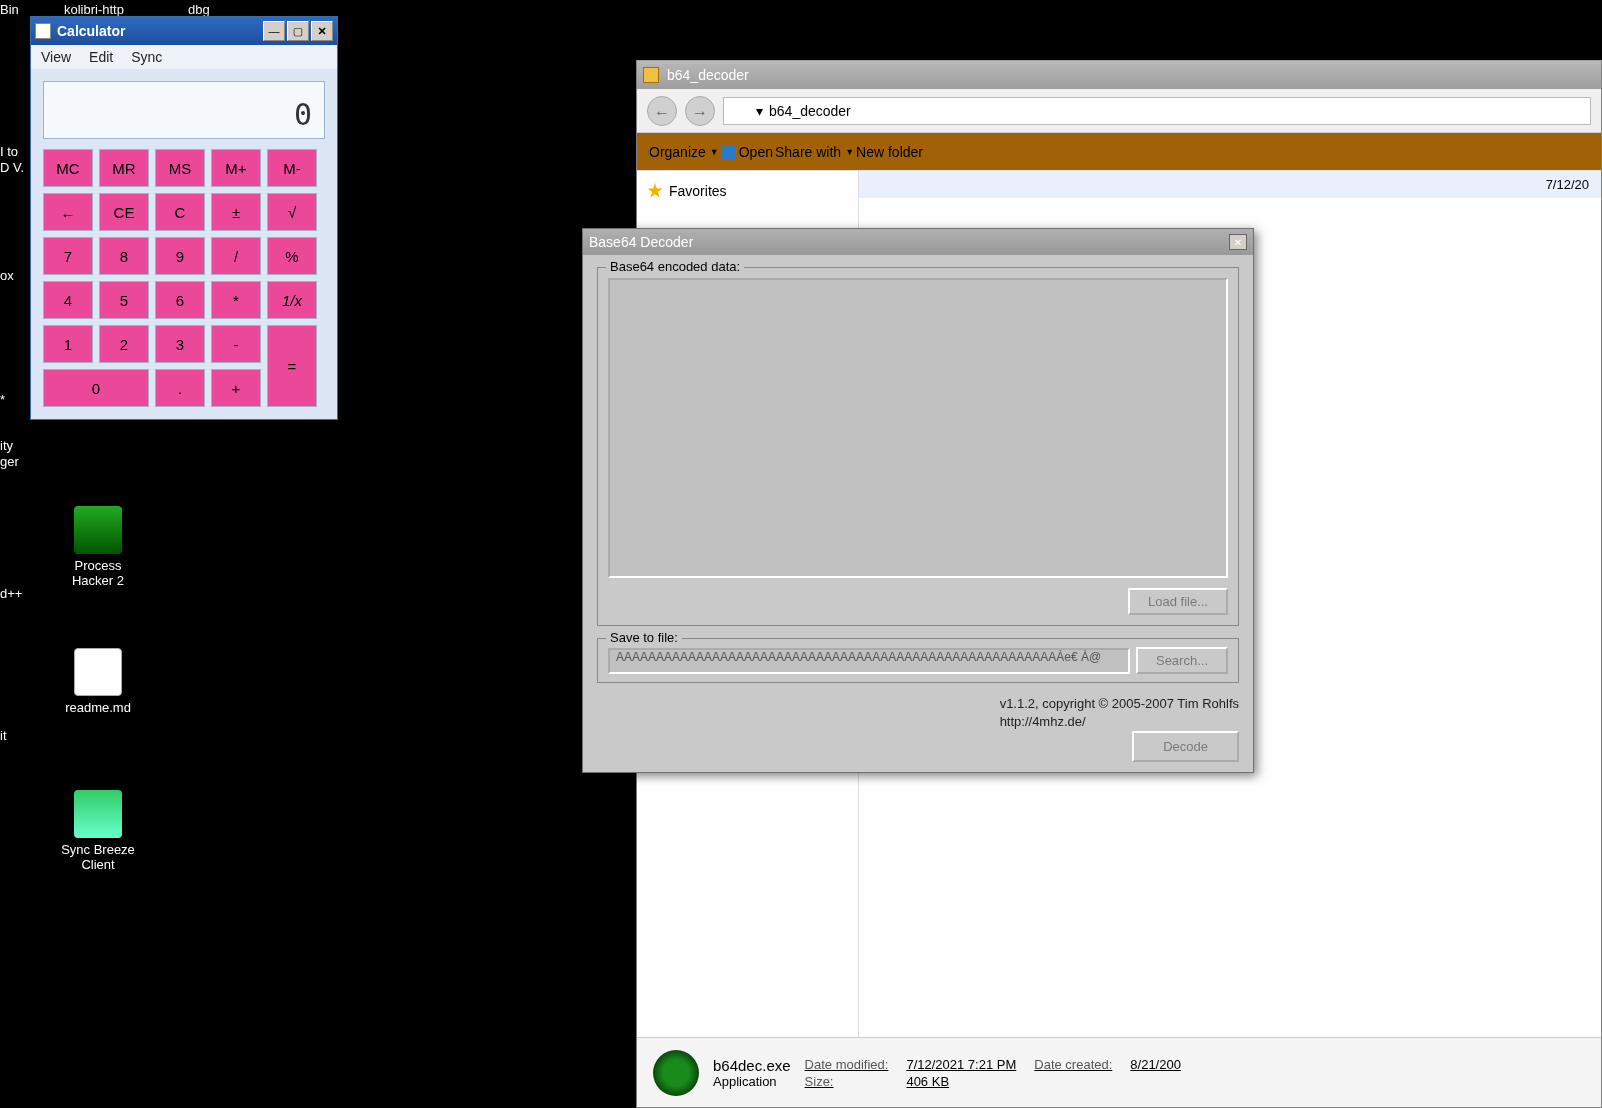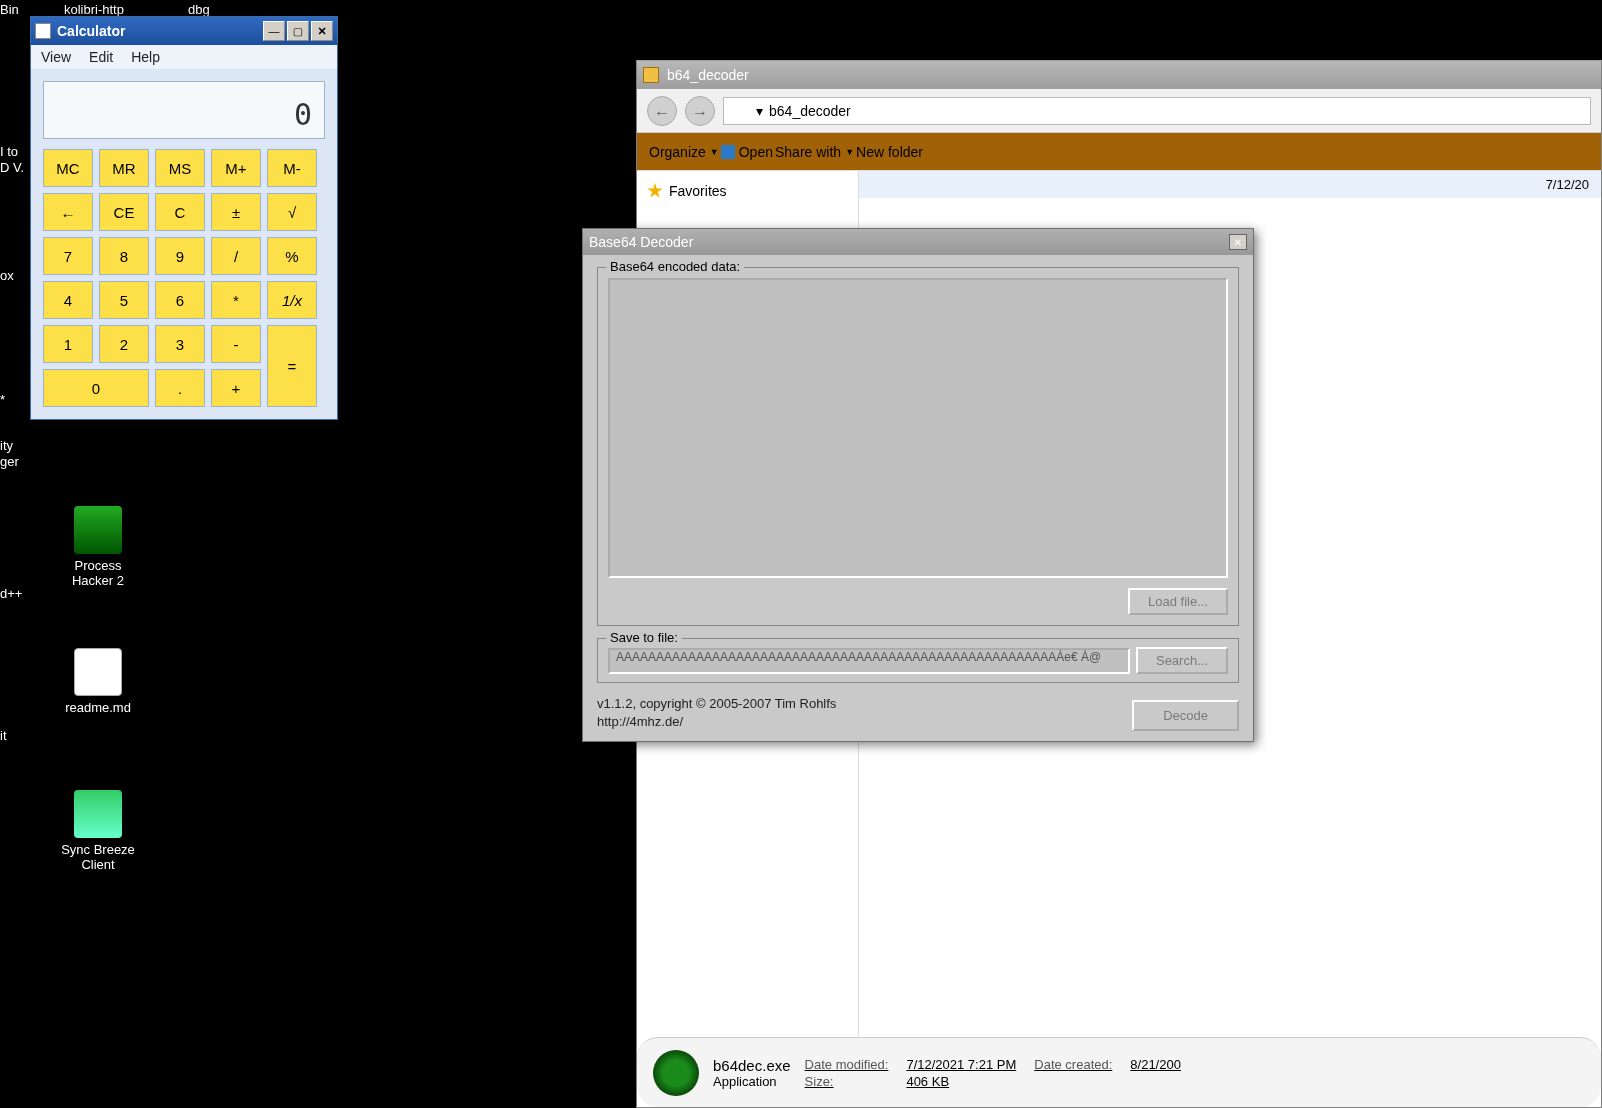--- a/index.html
+++ b/index.html
@@ -16,21 +16,21 @@
 .calc-titlebar .tb-icon { width: 16px; height: 16px; background: #fff; margin-right: 6px; border: 1px solid #888; }
 .calc-titlebar .tb-title { color: #fff; font-weight: bold; font-size: 14px; flex: 1; }
 .win-btns { display: flex; gap: 2px; }
 .win-btn { width: 22px; height: 20px; background: #d4d0c8; border: 1px solid #888; border-top-color: #fff; border-left-color: #fff; font-size: 11px; display:flex; align-items:center; justify-content:center; cursor:pointer; }
 .win-btn.close { font-weight:bold; }
 .calc-menu { background: #eef3fa; padding: 4px 10px; display: flex; gap: 18px; font-size: 14px; color: #222; }
 .calc-menu span { cursor: pointer; }
 .calc-body { padding: 12px; background: #dce6f4; }
 .calc-display { background: #f6f9fc; border: 1px solid #9db3c9; height: 58px; padding: 6px 12px; text-align: right; font-size: 30px; font-family: Consolas, monospace; color: #333; margin-bottom: 10px; display:flex; align-items:flex-end; justify-content:flex-end; }
 .calc-grid { display: grid; grid-template-columns: repeat(5, 50px); grid-auto-rows: 38px; gap: 6px; }
-.calc-btn { background: #fde047; border: 1px solid #9db3c9; font-size: 15px; cursor: pointer; display:flex; align-items:center; justify-content:center; }
+.calc-btn { background: #ec4899; border: 1px solid #9db3c9; font-size: 15px; cursor: pointer; display:flex; align-items:center; justify-content:center; }
 .calc-btn.wide { grid-column: span 2; }
 .calc-btn.tall { grid-row: span 2; }
 .calc-btn.italic { font-style: italic; }
 
 
 .explorer { position: absolute; left: 636px; top: 60px; width: 966px; height: 1048px; background: #fff; border: 1px solid #808080; border-top: 1px solid #a0a0a0; }
 .exp-title { background: linear-gradient(#b8b8b8,#9e9e9e); height: 28px; display:flex; align-items:center; padding: 0 6px; color:#fff; font-size:14px; }
 .exp-title .folder-ic { width:16px; height:16px; background: #f0c040; margin-right:8px; border:1px solid #a07010; }
 .exp-nav { background: #f0f0f0; height: 44px; display:flex; align-items:center; padding: 0 10px; gap:8px; border-bottom:1px solid #ccc; }
 .nav-btn { width:30px; height:30px; border-radius:50%; background:#d0d0d0; border:1px solid #aaa; display:flex; align-items:center; justify-content:center; cursor:pointer; font-size:16px; color:#666; }
@@ -40,40 +40,40 @@
 .tb-item .dd { font-size:9px; }
 .exp-body { display:flex; height: calc(100% - 28px - 44px - 38px - 70px); }
 .exp-side { width: 222px; border-right:1px solid #ddd; padding: 8px 10px; }
 .exp-side .fav { display:flex; align-items:center; gap:6px; font-size:14px; padding:4px 0; }
 .star-ic { width:16px; height:16px; background:#f5b301; clip-path: polygon(50% 0%, 61% 35%, 98% 35%, 68% 57%, 79% 91%, 50% 70%, 21% 91%, 32% 57%, 2% 35%, 39% 35%); }
 .exp-main { flex:1; }
 .exp-cols { display:flex; background:#fff; border-bottom:1px solid #ddd; font-size:13px; height:30px; align-items:center; }
 .exp-col { padding:0 12px; border-right:1px solid #eee; }
 .exp-col.name { flex:1; }
 .exp-row { display:flex; align-items:center; padding:6px 12px; font-size:13px; background:#e8f0fb; gap:10px; }
-.exp-details { height:70px; border-top:1px solid #ccc; background:#f4f4f4; display:flex; align-items:center; padding:8px 16px; gap:14px; font-size:13px;border-radius:21px; }
+.exp-details { height:70px; border-top:1px solid #ccc; background:#f4f4f4; display:flex; align-items:center; padding:8px 16px; gap:14px; font-size:13px; }
 .app-ic { width:46px; height:46px; border-radius:50%; background: radial-gradient(circle,#1a8a1a 40%,#0a4a0a 70%); position:relative; }
 .det-cols { display:grid; grid-template-columns: auto auto auto auto; column-gap:18px; row-gap:2px; font-size:13px;text-decoration:underline; }
 .det-lbl { color:#555; }
 .det-name { font-size:15px; }
 
 
 .b64-window { position: absolute; left: 582px; top: 228px; width: 672px; background:#c9c9c9; border:1px solid #707070; box-shadow: 3px 3px 10px rgba(0,0,0,.5); }
 .b64-title { background: linear-gradient(#b0b0b0,#989898); height:26px; display:flex; align-items:center; padding:0 6px; color:#fff; font-size:14px; }
 .b64-title .tt { flex:1; }
 .b64-close { width:18px; height:16px; background:#d4d0c8; border:1px solid #666; font-size:10px; display:flex; align-items:center; justify-content:center; cursor:pointer; }
 .b64-body { padding: 12px 14px 10px; }
 .fieldset { border:1px solid #888; padding:10px; margin-bottom:12px; position:relative; }
 .fieldset .legend { position:absolute; top:-9px; left:8px; background:#c9c9c9; padding:0 4px; font-size:13px; }
 .b64-textarea { width:100%; height:300px; background:#c0c0c0; border:2px inset #fff; resize:none; font-family:monospace; font-size:12px; overflow:scroll; }
 .b64-btn { background:#c9c9c9; border:2px outset #fff; padding:4px 18px; font-size:13px; color:#7a7a7a; cursor:pointer; }
 .b64-btn-row { text-align:right; margin-top:6px; }
 .save-row { display:flex; gap:6px; align-items:center; }
 .save-input { flex:1; background:#c0c0c0; border:2px inset #fff; height:26px; padding:0 6px; font-size:12px; color:#555; overflow:hidden; white-space:nowrap; font-family: "Segoe UI", sans-serif; }
-.b64-footer { display:flex; justify-content:space-between; align-items:flex-end; font-size:13px; color:#222; margin-top:4px; }
+.b64-footer { display:flex; justify-content:space-between; align-items:flex-end; font-size:13px; color:#222; margin-top:4px;flex-direction:column; }
 .b64-ver { line-height:1.4; }
 
 
 .top-frag { position:absolute; color:#fff; font-size:13px; }
 
 </style>
 </head>
 <body>
 
 <div class="top-frag" style="left:0;top:2px">Bin</div>
@@ -199,21 +199,21 @@
     <div class="tb-title">Calculator</div>
     <div class="win-btns">
       <div class="win-btn">—</div>
       <div class="win-btn">▢</div>
       <div class="win-btn close">✕</div>
     </div>
   </div>
   <div class="calc-menu">
     <span>View</span>
     <span>Edit</span>
-    <span>Help</span>
+    <span>Sync</span>
   </div>
   <div class="calc-body">
     <div class="calc-display">0</div>
     <div class="calc-grid">
       <div class="calc-btn">MC</div>
       <div class="calc-btn">MR</div>
       <div class="calc-btn">MS</div>
       <div class="calc-btn">M+</div>
       <div class="calc-btn">M-</div>
 

